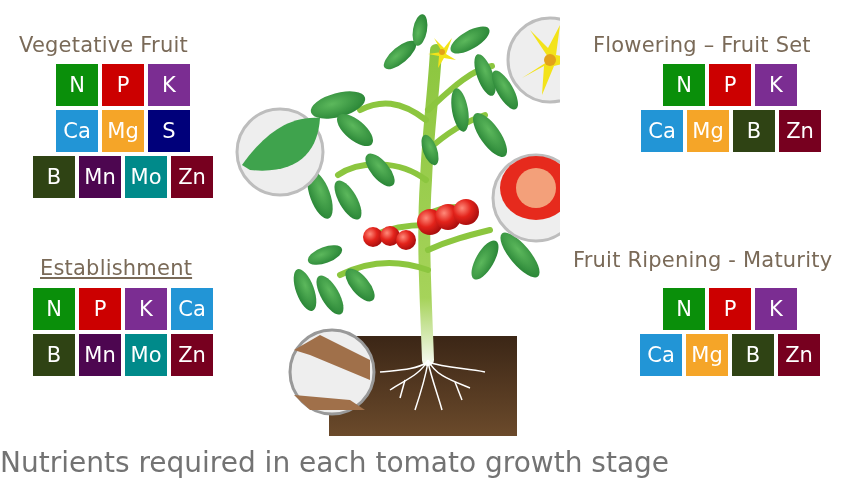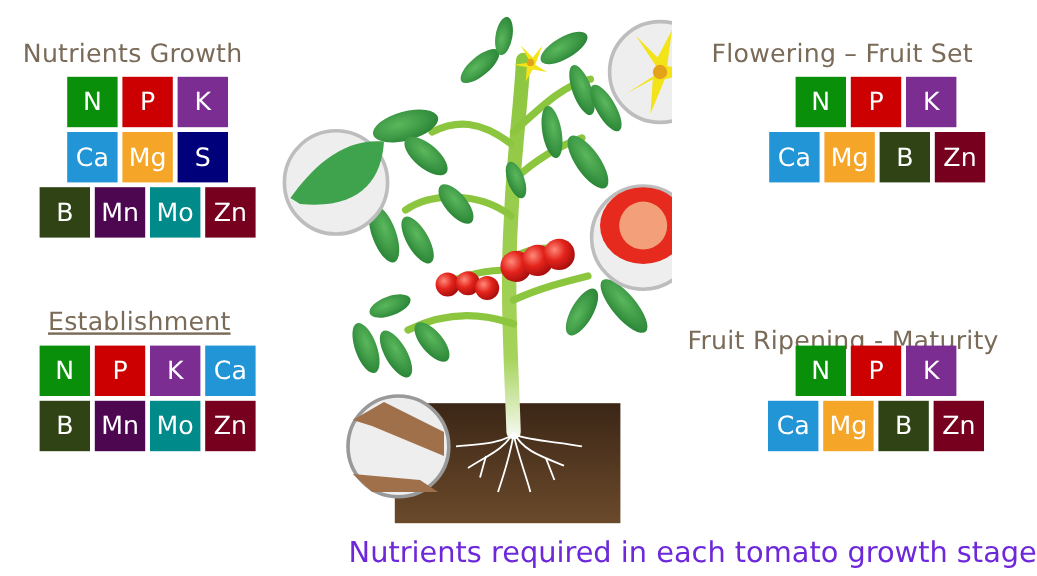--- a/index.html
+++ b/index.html
@@ -3,22 +3,22 @@
 <meta charset="utf-8">
 <style>
   html, body { margin: 0; padding: 0; background: #ffffff; }
   body { width: 864px; height: 480px; position: relative; overflow: hidden;
          font-family: "DejaVu Sans", sans-serif; }
   .stage-title { position: absolute; color: #7a6a58; font-size: 21px; white-space: nowrap;
                  letter-spacing: 0.2px; font-family: "DejaVu Sans", sans-serif; }
   .tile { position: absolute; width: 42px; height: 42px; color: #ffffff;
           display: flex; align-items: center; justify-content: center;
           font-size: 21px; font-family: "DejaVu Sans", sans-serif; }
-  .caption { position: absolute; left: 0; width: 864px; top: 446px; text-align: right;
-             color: #6d28d9; font-size: 24px; font-family: "DejaVu Sans", sans-serif; }
+  .caption { position: absolute; left: 0; width: 864px; top: 446px; text-align: left;
+             color: #737373; font-size: 28px; font-family: "DejaVu Sans", sans-serif; }
   .art { position: absolute; left: 230px; top: 0; }
 </style>
 </head>
 <body>
 
 <svg class="art" width="330" height="440" viewBox="0 0 330 440">
   <defs>
     <linearGradient id="soil" x1="0" y1="0" x2="0" y2="1">
       <stop offset="0" stop-color="#3b2616"></stop>
       <stop offset="1" stop-color="#6b4a2b"></stop>
@@ -116,21 +116,21 @@
     <circle cx="306" cy="188" r="20" fill="#f3a07a"></circle>
   </g>
   <g>
     <circle cx="102" cy="372" r="42" fill="#eeeeee" stroke="#999999" stroke-width="3"></circle>
     <path d="M64 350 L90 335 L140 360 L140 380 L80 355 Z" fill="#a0704a"></path>
     <path d="M64 395 L120 400 L135 410 L80 410 Z" fill="#a0704a"></path>
   </g>
 </svg>
 
 <div>
-  <div class="stage-title" style="left:19px;top:33px;">Nutrients Growth</div>
+  <div class="stage-title" style="left:19px;top:33px;">Vegetative Fruit</div>
   <div class="tile" style="left:56px;top:64px;background:#0a8f0a">N</div>
   <div class="tile" style="left:102px;top:64px;background:#cc0000">P</div>
   <div class="tile" style="left:148px;top:64px;background:#7b2d92">K</div>
   <div class="tile" style="left:56px;top:110px;background:#2295d6">Ca</div>
   <div class="tile" style="left:102px;top:110px;background:#f5a528">Mg</div>
   <div class="tile" style="left:148px;top:110px;background:#00007a">S</div>
   <div class="tile" style="left:33px;top:156px;background:#2f4314">B</div>
   <div class="tile" style="left:79px;top:156px;background:#4d0650">Mn</div>
   <div class="tile" style="left:125px;top:156px;background:#008a8a">Mo</div>
   <div class="tile" style="left:171px;top:156px;background:#77001f">Zn</div>
@@ -153,21 +153,21 @@
   <div class="tile" style="left:663px;top:64px;background:#0a8f0a">N</div>
   <div class="tile" style="left:709px;top:64px;background:#cc0000">P</div>
   <div class="tile" style="left:755px;top:64px;background:#7b2d92">K</div>
   <div class="tile" style="left:641px;top:110px;background:#2295d6">Ca</div>
   <div class="tile" style="left:687px;top:110px;background:#f5a528">Mg</div>
   <div class="tile" style="left:733px;top:110px;background:#2f4314">B</div>
   <div class="tile" style="left:779px;top:110px;background:#77001f">Zn</div>
 </div>
 
 <div>
-  <div class="stage-title" style="left:573px;top:272px;">Fruit Ripening - Maturity</div>
+  <div class="stage-title" style="left:573px;top:248px;">Fruit Ripening - Maturity</div>
   <div class="tile" style="left:663px;top:288px;background:#0a8f0a">N</div>
   <div class="tile" style="left:709px;top:288px;background:#cc0000">P</div>
   <div class="tile" style="left:755px;top:288px;background:#7b2d92">K</div>
   <div class="tile" style="left:640px;top:334px;background:#2295d6">Ca</div>
   <div class="tile" style="left:686px;top:334px;background:#f5a528">Mg</div>
   <div class="tile" style="left:732px;top:334px;background:#2f4314">B</div>
   <div class="tile" style="left:778px;top:334px;background:#77001f">Zn</div>
 </div>
 
 <div class="caption">Nutrients required in each tomato growth stage</div>

